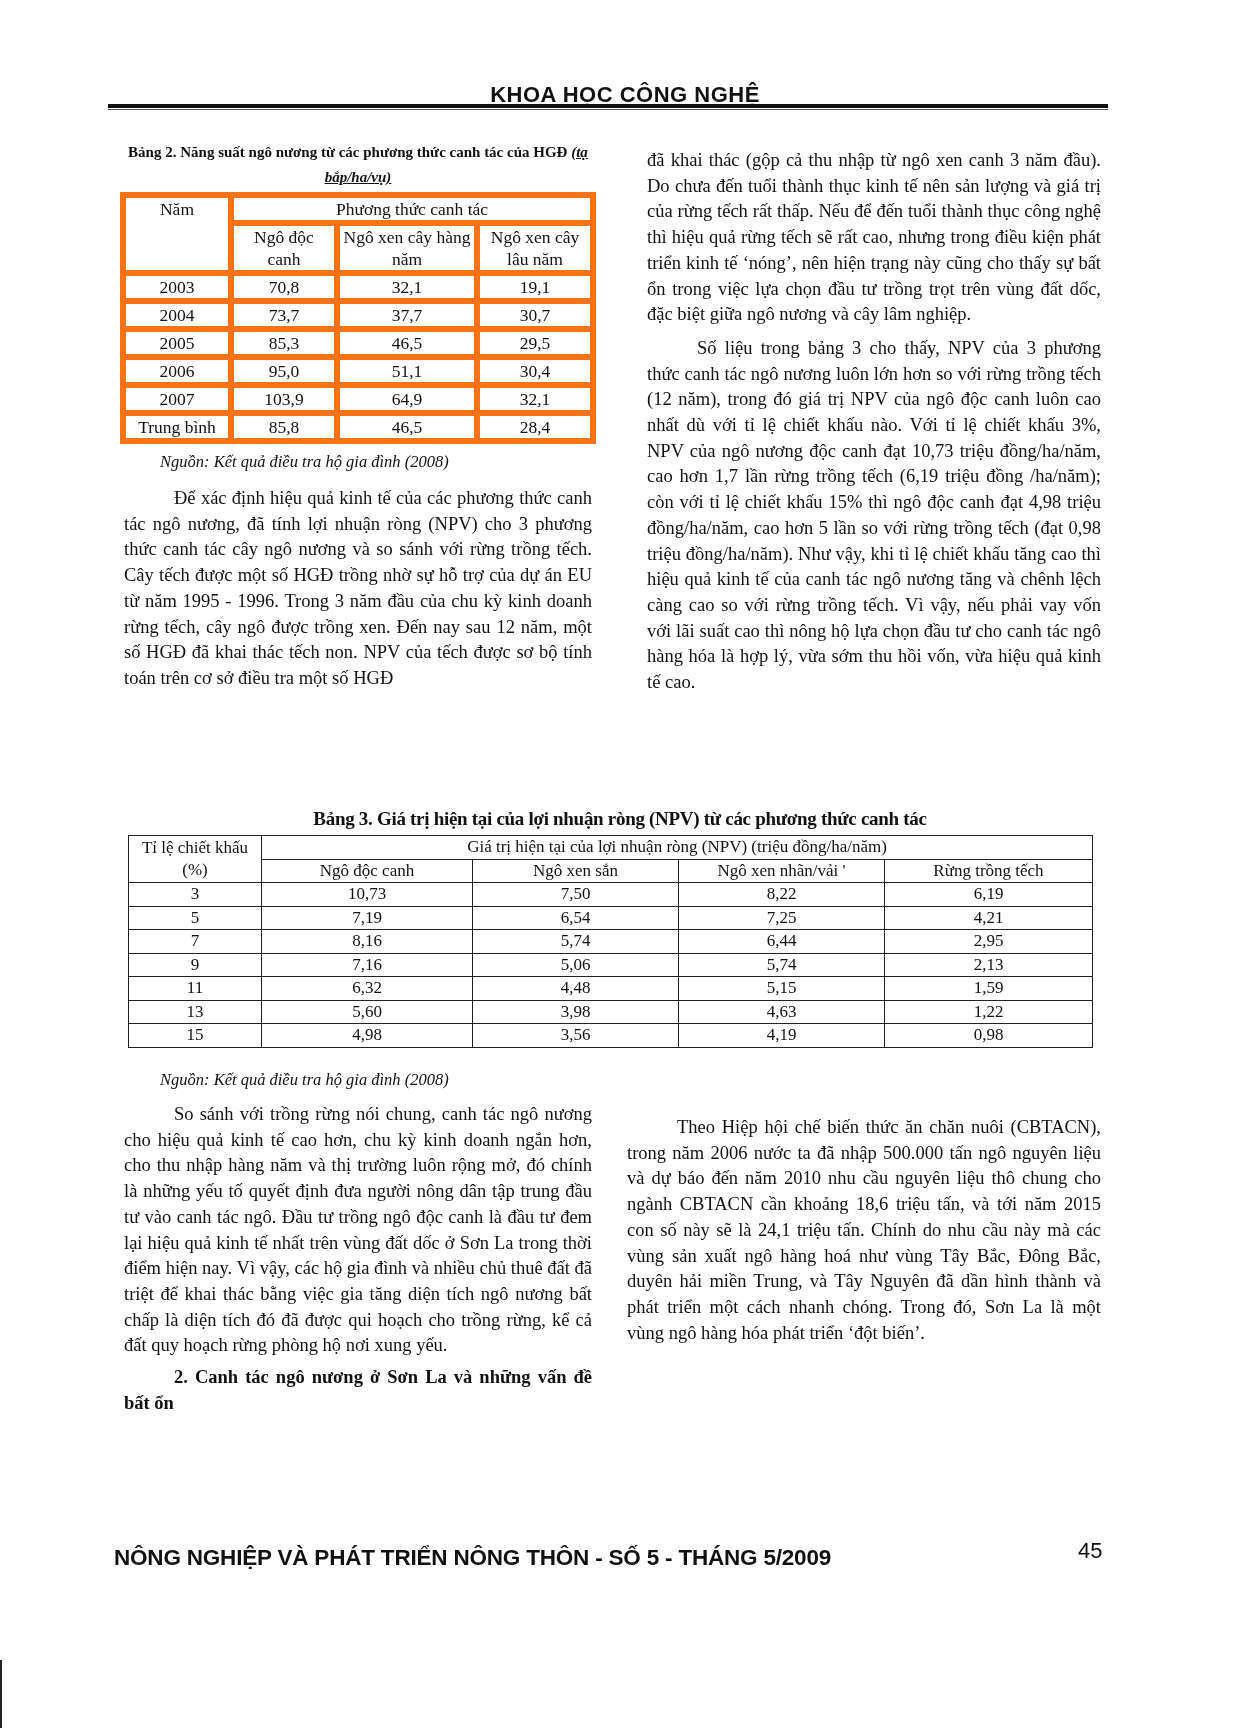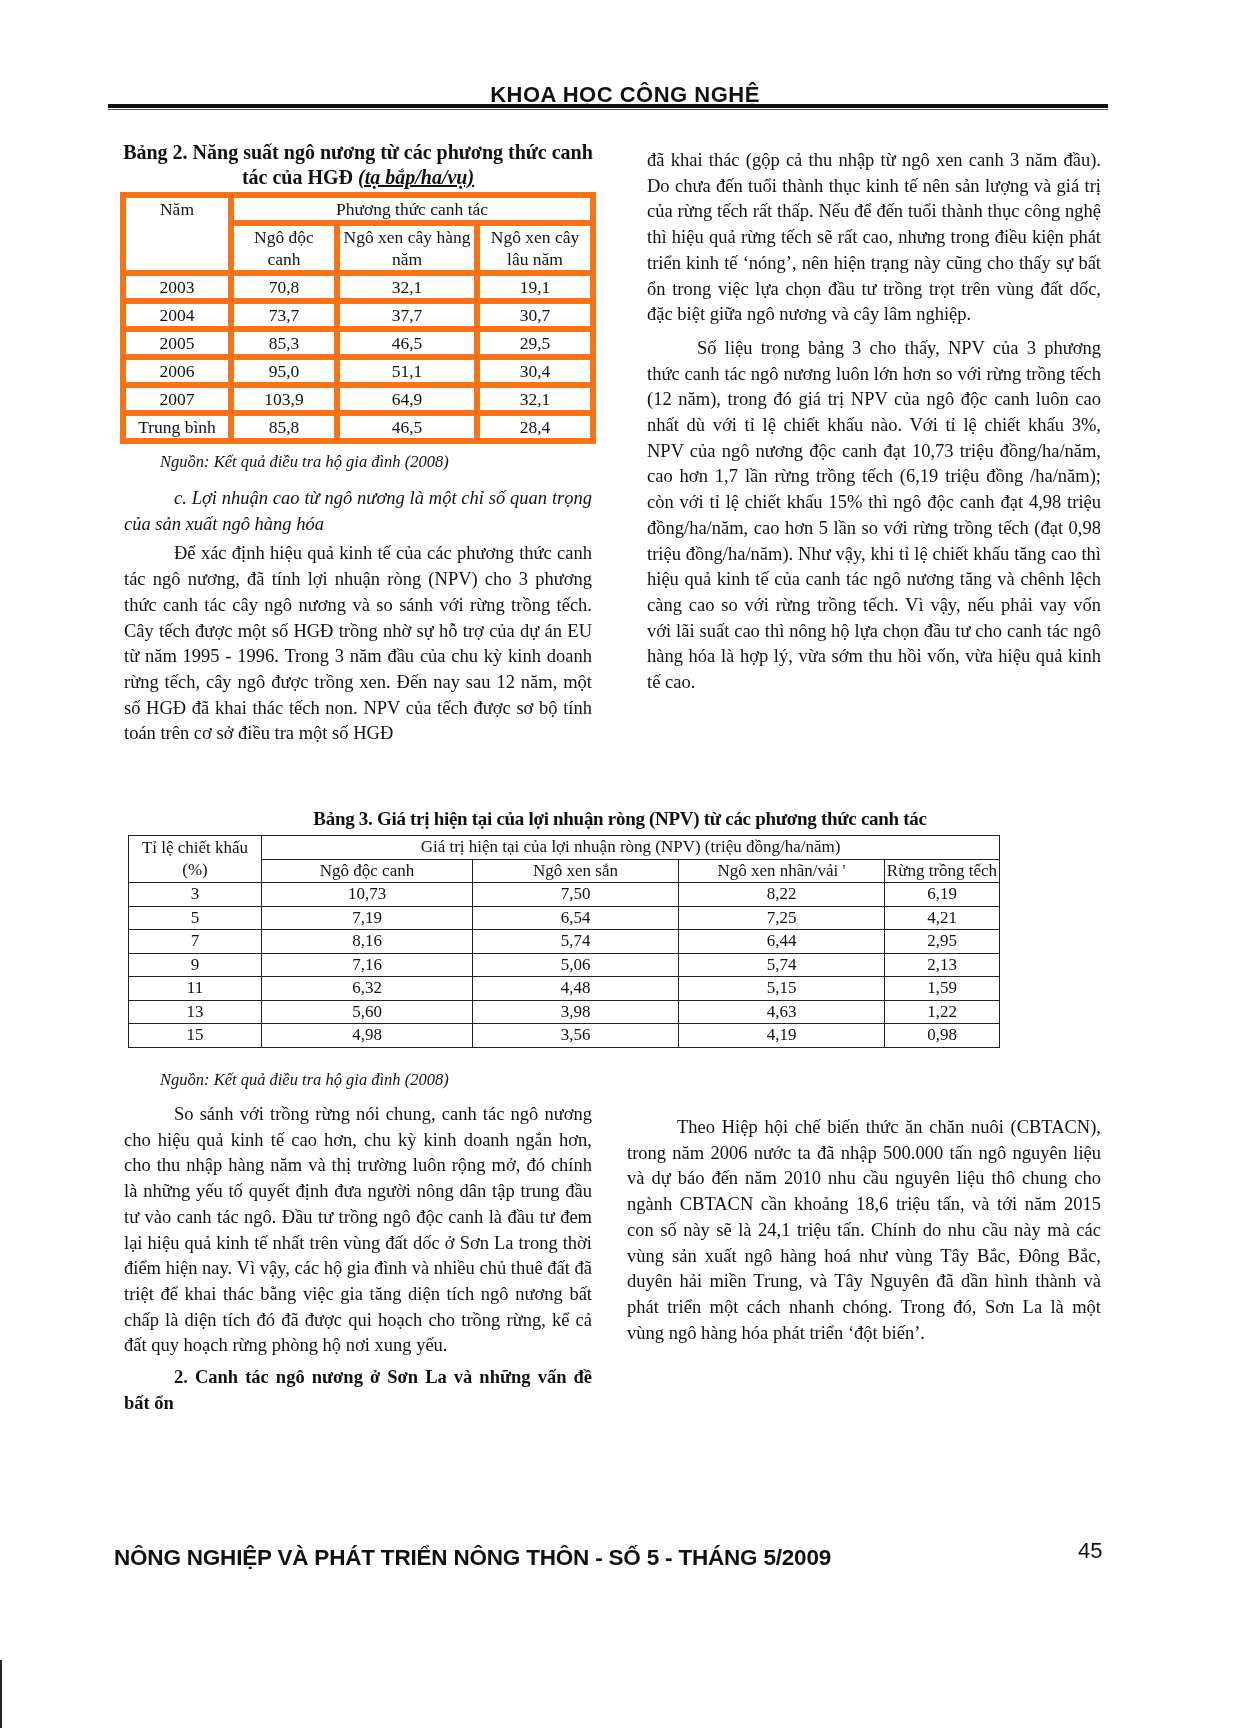--- a/index.html
+++ b/index.html
@@ -7,26 +7,26 @@
   .header { position:absolute; top:82px; left:0; width:1250px; text-align:center; font-family:"Liberation Sans", sans-serif; font-weight:bold; font-size:22px; letter-spacing:0.5px; }
   .rule1 { position:absolute; top:104px; left:108px; width:1000px; height:4px; background:#111; }
   .rule2 { position:absolute; top:109px; left:108px; width:1000px; height:1px; background:#555; }
 
   .col { position:absolute; font-size:18.5px; line-height:25.7px; text-align:justify; }
   .col p { margin:4px; }
   .indent { text-indent:50px; }
   .italic { font-style:italic; }
   .bold { font-weight:bold; }
 
-  .cap { text-align:center; font-weight:bold; font-size:20px; line-height:25px; }
+  .cap { text-align:center; font-weight:bold; font-size:15px; line-height:25px; }
   .cap i { font-style:italic; text-decoration:underline; }
 
   table.t2 { border-collapse:collapse; width:476px; font-size:17.5px; }
   table.t2 td { border:6px solid #f97316; text-align:center; padding:0 2px; line-height:22px; }
-  table.t3 { border-collapse:collapse; width:872px; font-size:17px; }
+  table.t3 { border-collapse:collapse; width:965px; font-size:17px; }
   table.t3 td { border:1px solid #222; text-align:center; padding:0; line-height:22.5px; }
   .src { font-style:italic; font-size:16.5px; }
   .cap3 { position:absolute; top:808px; left:120px; width:1000px; text-align:center; font-weight:bold; font-size:19px; letter-spacing:-0.3px; }
 
   .footer { position:absolute; top:1545px; left:114px; font-family:"Liberation Sans", sans-serif; font-weight:bold; font-size:22.5px; letter-spacing:-0.2px; }
   .pageno { position:absolute; top:1538px; left:1078px; font-family:"Liberation Sans", sans-serif; font-size:22px; }
   .edge { position:absolute; left:0; top:1660px; width:2px; height:68px; background:#222; }
 </style>
 </head>
 <body>
@@ -87,21 +87,20 @@
           <td>85,8</td>
           <td>46,5</td>
           <td>28,4</td>
         </tr>
       </tbody>
   </table>
   <div class="src" style="margin-top:8px; padding-left:40px;">Nguồn: Kết quả điều tra hộ gia đình (2008)</div>
 </div>
 
 <div class="col" style="top:482px; left:120px; width:476px;">
-  <p class="indent italic">c. Lợi nhuận cao từ ngô nương là một chỉ số quan trọng của sản xuất ngô hàng hóa</p>
   <p class="indent" style="margin-top:4px;">Để xác định hiệu quả kinh tế của các phương thức canh tác ngô nương, đã tính lợi nhuận ròng (NPV) cho 3 phương thức canh tác cây ngô nương và so sánh với rừng trồng tếch. Cây tếch được một số HGĐ trồng nhờ sự hỗ trợ của dự án EU từ năm 1995 - 1996. Trong 3 năm đầu của chu kỳ kinh doanh rừng tếch, cây ngô được trồng xen. Đến nay sau 12 năm, một số HGĐ đã khai thác tếch non. NPV của tếch được sơ bộ tính toán trên cơ sở điều tra một số HGĐ</p>
 </div>
 
 <div class="col" style="top:144px; left:643px; width:462px;">
   <p>đã khai thác (gộp cả thu nhập từ ngô xen canh 3 năm đầu). Do chưa đến tuổi thành thục kinh tế nên sản lượng và giá trị của rừng tếch rất thấp. Nếu để đến tuổi thành thục công nghệ thì hiệu quả rừng tếch sẽ rất cao, nhưng trong điều kiện phát triển kinh tế ‘nóng’, nên hiện trạng này cũng cho thấy sự bất ổn trong việc lựa chọn đầu tư trồng trọt trên vùng đất dốc, đặc biệt giữa ngô nương và cây lâm nghiệp.</p>
   <p class="indent" style="margin-top:8px;">Số liệu trong bảng 3 cho thấy, NPV của 3 phương thức canh tác ngô nương luôn lớn hơn so với rừng trồng tếch (12 năm), trong đó giá trị NPV của ngô độc canh luôn cao nhất dù với tỉ lệ chiết khấu nào. Với tỉ lệ chiết khấu 3%, NPV của ngô nương độc canh đạt 10,73 triệu đồng/ha/năm, cao hơn 1,7 lần rừng trồng tếch (6,19 triệu đồng /ha/năm); còn với tỉ lệ chiết khấu 15% thì ngô độc canh đạt 4,98 triệu đồng/ha/năm, cao hơn 5 lần so với rừng trồng tếch (đạt 0,98 triệu đồng/ha/năm). Như vậy, khi tỉ lệ chiết khấu tăng cao thì hiệu quả kinh tế của canh tác ngô nương tăng và chênh lệch càng cao so với rừng trồng tếch. Vì vậy, nếu phải vay vốn với lãi suất cao thì nông hộ lựa chọn đầu tư cho canh tác ngô hàng hóa là hợp lý, vừa sớm thu hồi vốn, vừa hiệu quả kinh tế cao.</p>
 </div>
 
 <div class="cap3">Bảng 3. Giá trị hiện tại của lợi nhuận ròng (NPV) từ các phương thức canh tác</div>
 <div style="position:absolute; top:835px; left:128px;">

